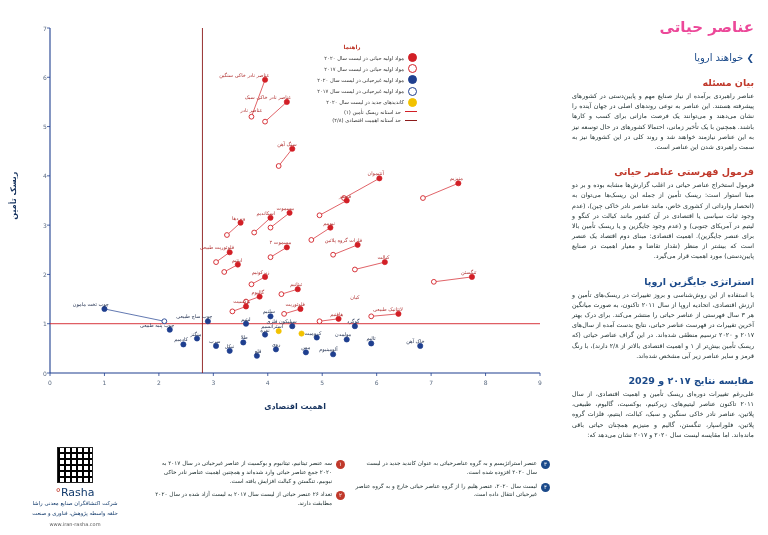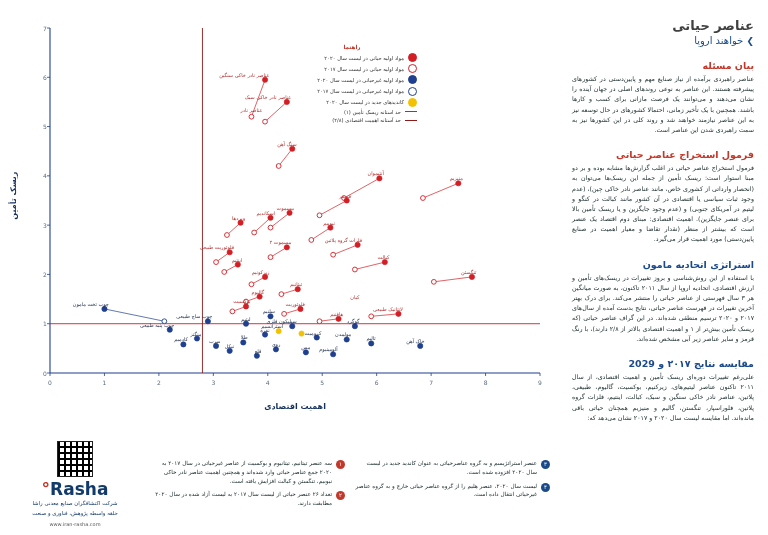--- a/index.html
+++ b/index.html
@@ -11,21 +11,21 @@
   }
   #page{position:relative;width:768px;height:535px;background:#fff;}
 
   
   .right-col{
     position:absolute;top:0;right:0;width:206px;height:535px;
     background:#ffffff;padding:14px 14px 0 10px;box-sizing:border-box;
     text-align:right;direction:rtl;
   }
   .main-title{
-    font-size:13px;font-weight:bold;color:#404040;letter-spacing:0;margin:4px 0 2px 0;
+    font-size:15px;font-weight:bold;color:#ec4899;letter-spacing:0;margin:4px 0 16px 0;
   }
   .sub-title{
     font-size:10px;color:#1b4a8a;margin:0 0 10px 0;
   }
   .sub-title .chev{color:#1b4a8a;font-size:9px;}
   .sec-head{
     font-size:9.5px;font-weight:bold;color:#c0392b;margin:14px 0 3px 0;
   }
   .sec-head.blue{color:#1b4a8a;}
   .body-text{
@@ -42,21 +42,21 @@
     position:absolute;left:16px;bottom:8px;width:118px;text-align:center;
   }
   .qr{
     width:34px;height:34px;margin:0 auto 4px auto;
     background:
       linear-gradient(90deg,#000 2px,transparent 2px) 0 0/6px 6px,
       linear-gradient(0deg,#000 2px,transparent 2px) 0 0/6px 6px,
       #fff;
     border:1px solid #222;
   }
-  .rasha-name{font-size:17px;font-weight:bold;color:#123a6b;line-height:1;}
+  .rasha-name{font-size:11px;font-weight:normal;color:#123a6b;line-height:1;}
   .rasha-name .dot{color:#c0392b;}
   .rasha-sub{font-size:5.4px;color:#123a6b;line-height:1.45;margin-top:2px;}
   .rasha-url{font-size:5px;color:#555;margin-top:3px;}
 
   .notes{
     position:absolute;left:150px;bottom:22px;width:400px;direction:rtl;text-align:right;
   }
   .note-row{display:flex;align-items:flex-start;gap:4px;margin-bottom:5px;}
   .note-num{
     flex:0 0 auto;width:9px;height:9px;border-radius:50%;
@@ -357,22 +357,22 @@
 
   <div class="right-col">
     <div class="main-title">عناصر حیاتی</div>
     <div class="sub-title">
       <span class="chev">❯</span>
       <span>خواهند اروپا</span>
     </div>
     <div id="sections-host">
         <div class="sec-head">بیان مسئله</div>
         <div class="body-text">عناصر راهبردی برآمده از نیاز صنایع مهم و پایین‌دستی در کشورهای پیشرفته هستند. این عناصر به نوعی روندهای اصلی در جهان آینده را نشان می‌دهند و می‌توانند یک فرصت مازانی برای کسب و کارها باشند. همچنین با یک تأخیر زمانی، احتمالا کشورهای در حال توسعه نیز به این عناصر نیازمند خواهند شد و روند کلی در این کشورها نیز به سمت راهبردی شدن این عناصر است.</div>
-        <div class="sec-head">فرمول استخراج عناصر حیاتی</div>
+        <div class="sec-head">فرمول فهرستی عناصر حیاتی</div>
         <div class="body-text">فرمول استخراج عناصر حیاتی در اغلب گزارش‌ها مشابه بوده و بر دو مبنا استوار است: ریسک تأمین از جمله این ریسک‌ها می‌توان به (انحصار وارداتی از کشوری خاص، مانند عناصر نادر خاکی چین)، (عدم وجود ثبات سیاسی یا اقتصادی در آن کشور مانند کبالت در کنگو و لیتیم در آمریکای جنوبی) و (عدم وجود جایگزین و یا ریسک تأمین بالا برای عنصر جایگزین). اهمیت اقتصادی: مبنای دوم اقتصاد یک عنصر است که بیشتر از منظر (نقدار تقاضا و معیار اهمیت در صنایع پایین‌دستی) مورد اهمیت قرار می‌گیرد.</div>
-        <div class="sec-head blue">استراتژی اتحادیه مامون</div>
+        <div class="sec-head blue">استراتژی جایگزین اروپا</div>
         <div class="body-text">با استفاده از این روش‌شناسی و بروز تغییرات در ریسک‌های تأمین و ارزش اقتصادی، اتحادیه اروپا از سال ۲۰۱۱ تاکنون، به صورت میانگین هر ۳ سال فهرستی از عناصر حیاتی را منتشر می‌کند. برای درک بهتر آخرین تغییرات در فهرست عناصر حیاتی، نتایج بدست آمده از سال‌های ۲۰۱۷ و ۲۰۲۰ ترسیم منطقی شده‌اند. در این گراف عناصر حیاتی (که ریسک تأمین بیش‌تر از ۱ و اهمیت اقتصادی بالاتر از ۲/۸ دارند)، با رنگ قرمز و سایر عناصر زیر آبی مشخص شده‌اند.</div>
         <div class="sec-head blue">مقایسه نتایج ۲۰۱۷ و 2029</div>
         <div class="body-text">علی‌رغم تغییرات دوره‌ای ریسک تأمین و اهمیت اقتصادی، از سال ۲۰۱۱ تاکنون عناصر لیتیم‌های، زیرکنیم، بوکسیت، گالیوم، طبیعی، پلاتین، عناصر نادر خاکی سنگین و سبک، کبالت، اینتیم، فلزات گروه پلاتین، فلوراسپار، تنگستن، گالیم و منیزیم همچنان حیاتی باقی مانده‌اند. اما مقایسه لیست سال ۲۰۲۰ و ۲۰۱۷ نشان می‌دهد که:</div>
       </div>
   </div>
 
 </div>
 
 </body></html>

